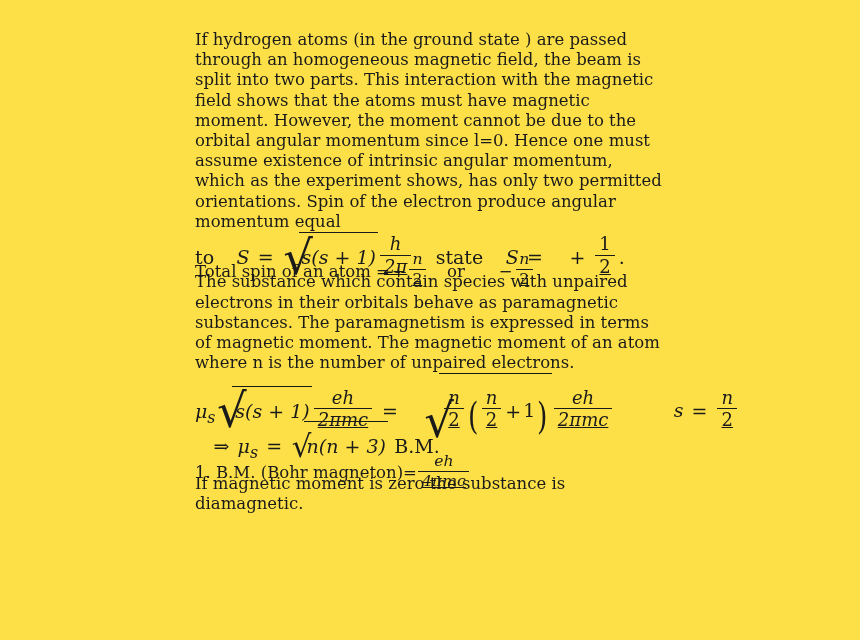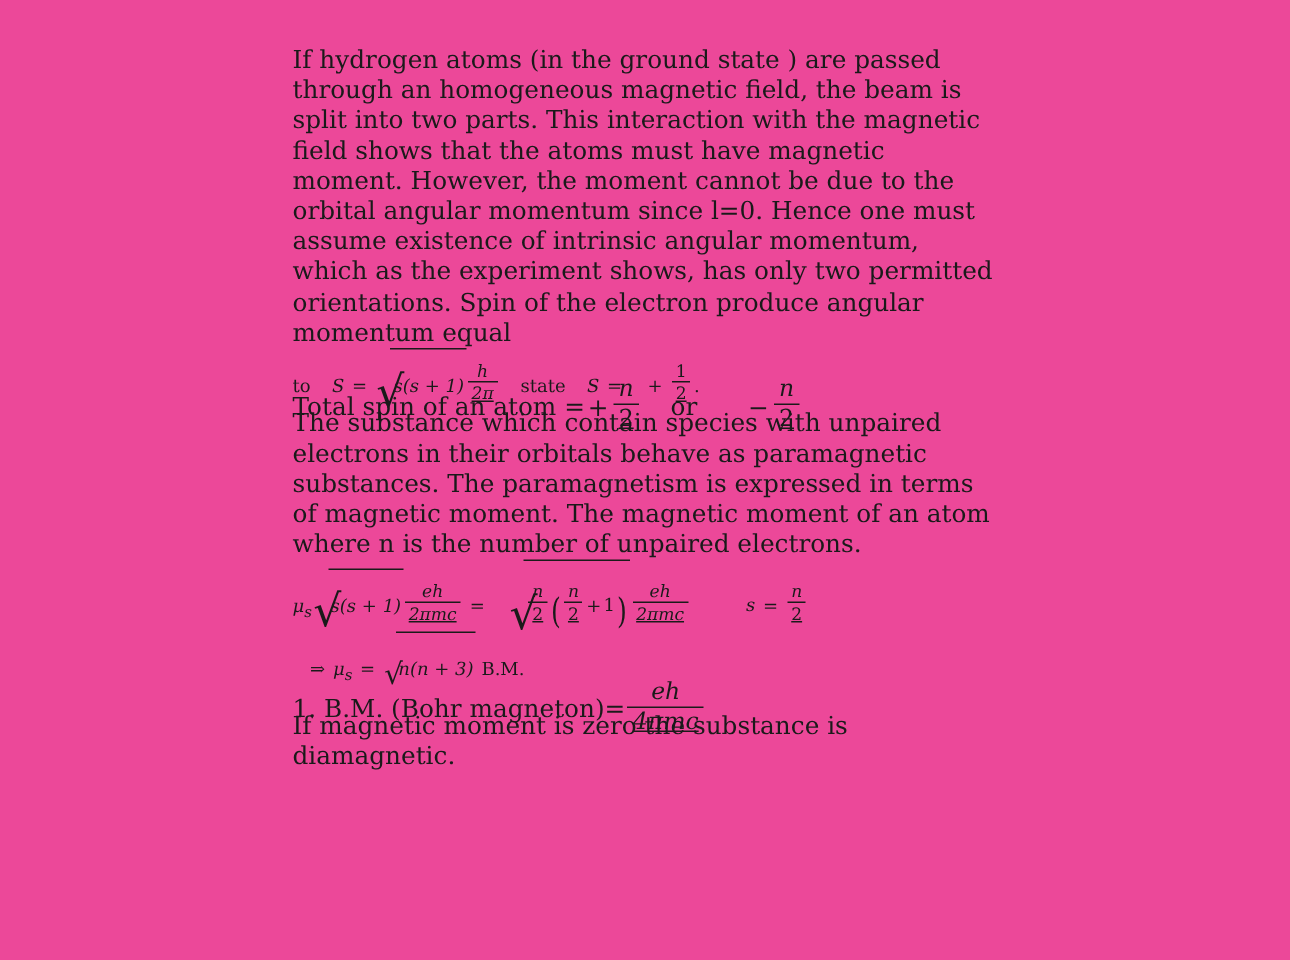--- a/index.html
+++ b/index.html
@@ -11,21 +11,21 @@
     height: 640px;
     background: #f5f5f5;
     font-family: "DejaVu Serif", "Liberation Serif", serif;
     color: #1a1a1a;
     overflow: hidden;
   }
   .page {
     position: relative;
     width: 860px;
     height: 640px;
-    background: #ec4899;
+    background: #fde047;
   }
   .content {
     position: absolute;
     left: 195px;
     top: 30px;
     width: 470px;
     font-size: 16.5px;
     line-height: 20.2px;
   }
   .para {
@@ -35,21 +35,21 @@
   
   .mathline {
     position: relative;
     line-height: 20.2px;
     white-space: nowrap;
   }
   .mi { font-style: italic; font-family: "DejaVu Serif", "Liberation Serif", serif; }
   .mn { font-style: normal; }
   .mo { font-style: normal; padding: 0 0.11em; }
   .mtxt { font-style: normal; }
-  .mathbig { font-size: 12px; }
+  .mathbig { font-size: 19px; }
 
   
   .frac {
     display: inline-block;
     vertical-align: -0.52em;
     text-align: center;
     font-size: 0.95em;
     line-height: 1.08;
     margin: 0 0.10em;
     position: relative;

